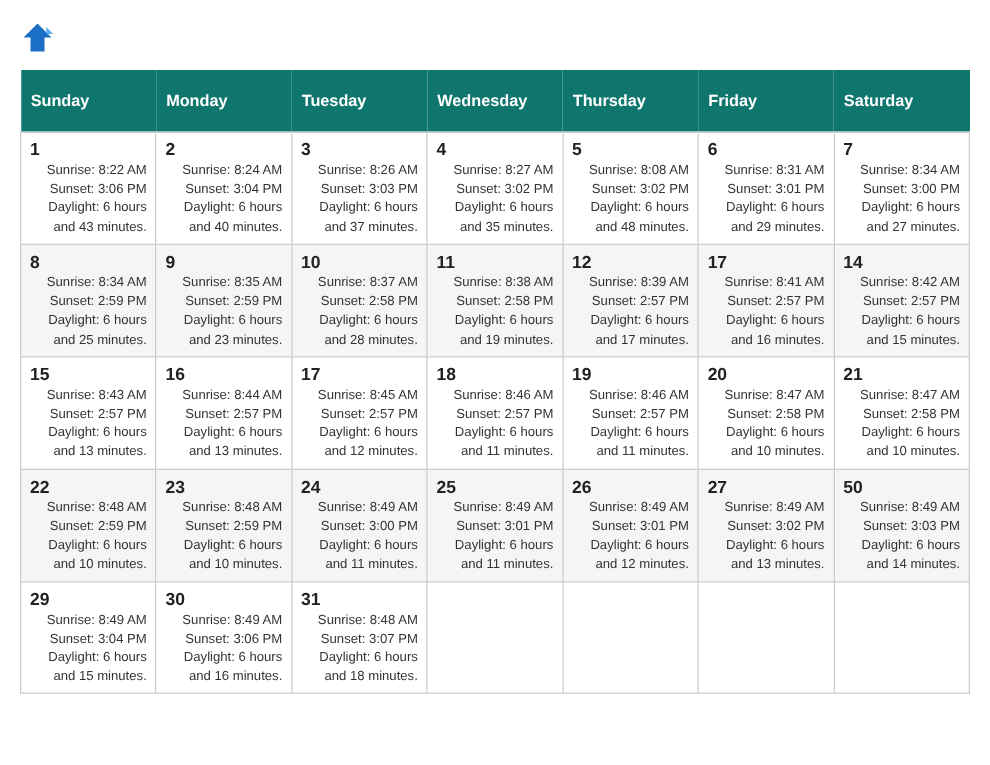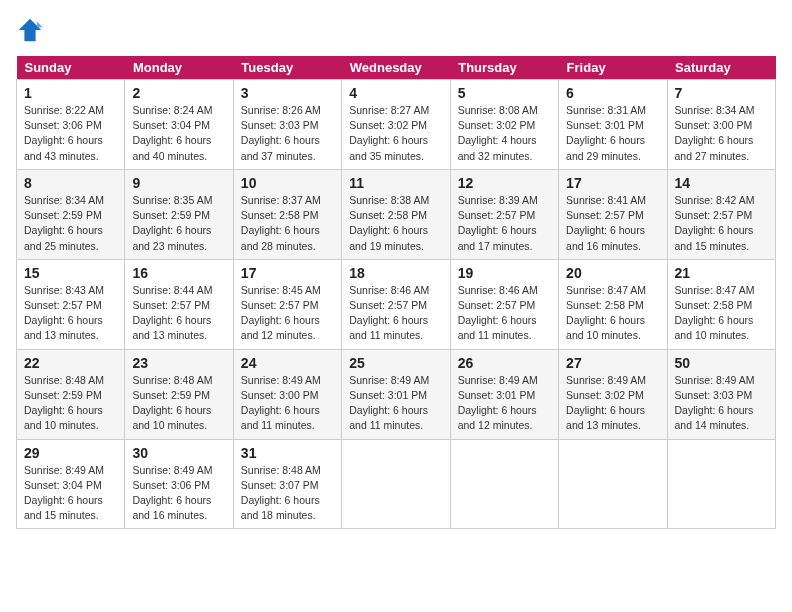--- a/index.html
+++ b/index.html
@@ -46,23 +46,23 @@
       font-size: 16px;
       font-weight: normal;
       color: #444;
     }
     table {
       width: 100%;
       border-collapse: collapse;
       font-size: 11px;
     }
     thead tr th {
-      background-color: #be185d;
+      background-color: #0f766e;
       color: #fff;
-      padding: 4px 8px;
+      padding: 17px 8px;
       text-align: left;
       font-size: 13px;
       font-weight: bold;
     }
     tbody tr td {
       border: 1px solid #ccc;
       padding: 5px 7px;
       vertical-align: top;
       background: #fff;
       width: calc(100% / 7);
@@ -74,20 +74,21 @@
       font-size: 14px;
       font-weight: bold;
       color: #222;
       display: block;
       margin-bottom: 2px;
     }
     .day-info {
       color: #333;
       font-size: 10.5px;
       line-height: 1.45;
+      text-align: right;
     }
     .empty-cell { background: #fff !important; border: 1px solid #ccc; }
   </style>
 </head>
 <body>
 
 <div class="header">
   <div class="logo">
     <svg class="logo-icon" viewBox="0 0 40 40">
       <polygon points="20,4 36,20 28,20 28,36 12,36 12,20 4,20" fill="#1a6fc4"></polygon>
@@ -148,21 +149,21 @@
           <span>Sunrise: 8:27 AM</span><br>
           <span>Sunset: 3:02 PM</span><br>
           <span>Daylight: 6 hours and 35 minutes.</span>
         </div>
       </td>
         <td>
         <span class="day-num">5</span>
         <div class="day-info">
           <span>Sunrise: 8:08 AM</span><br>
           <span>Sunset: 3:02 PM</span><br>
-          <span>Daylight: 4 hours and 32 minutes.</span>
+          <span>Daylight: 6 hours and 48 minutes.</span>
         </div>
       </td>
         <td>
         <span class="day-num">6</span>
         <div class="day-info">
           <span>Sunrise: 8:31 AM</span><br>
           <span>Sunset: 3:01 PM</span><br>
           <span>Daylight: 6 hours and 29 minutes.</span>
         </div>
       </td>

